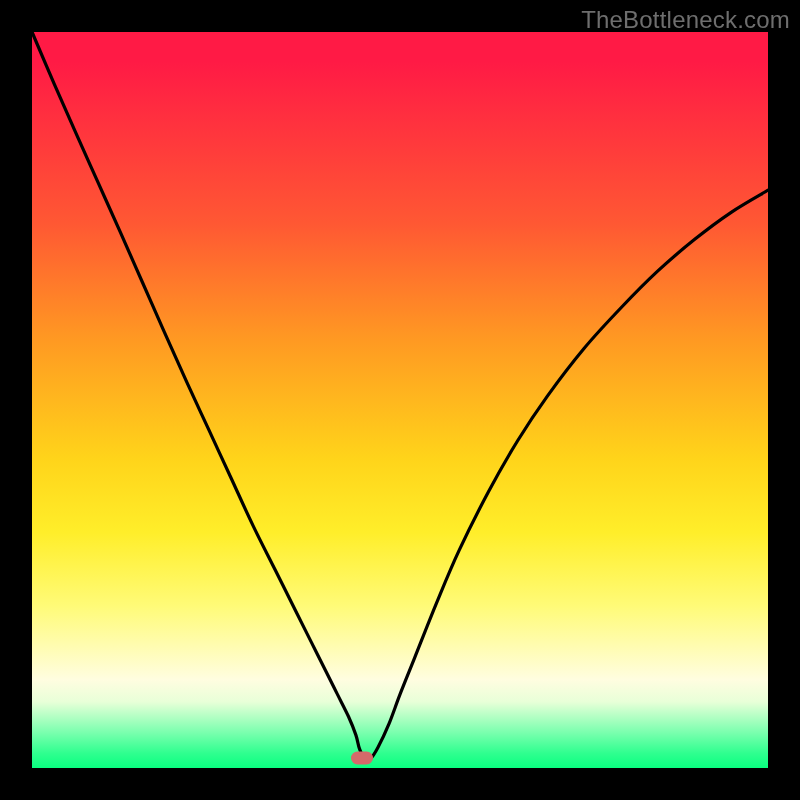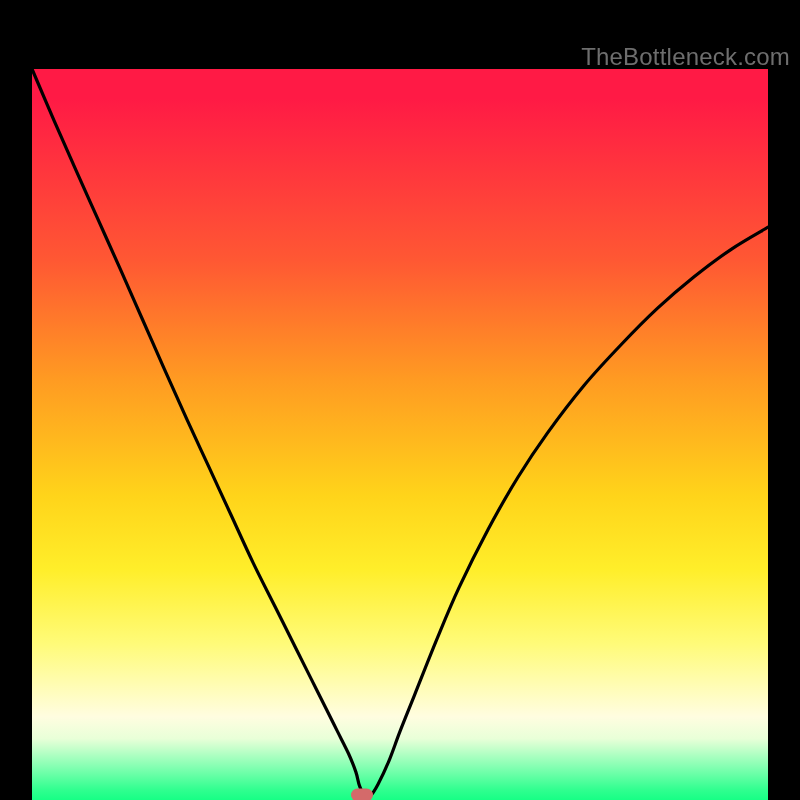--- a/index.html
+++ b/index.html
@@ -11,21 +11,20 @@
     overflow: hidden;
     font-family: Arial, Helvetica, sans-serif;
   }
   .frame {
     position: absolute;
     left: 0;
     top: 0;
     width: 800px;
     height: 644px;
     background: #000;
-    margin-top: 37px;
   }
   .plot {
     position: absolute;
     left: 32px;
     top: 32px;
     width: 736px;
     height: 736px;
     background: linear-gradient(
       to bottom,
       #ff1a45 0%,

